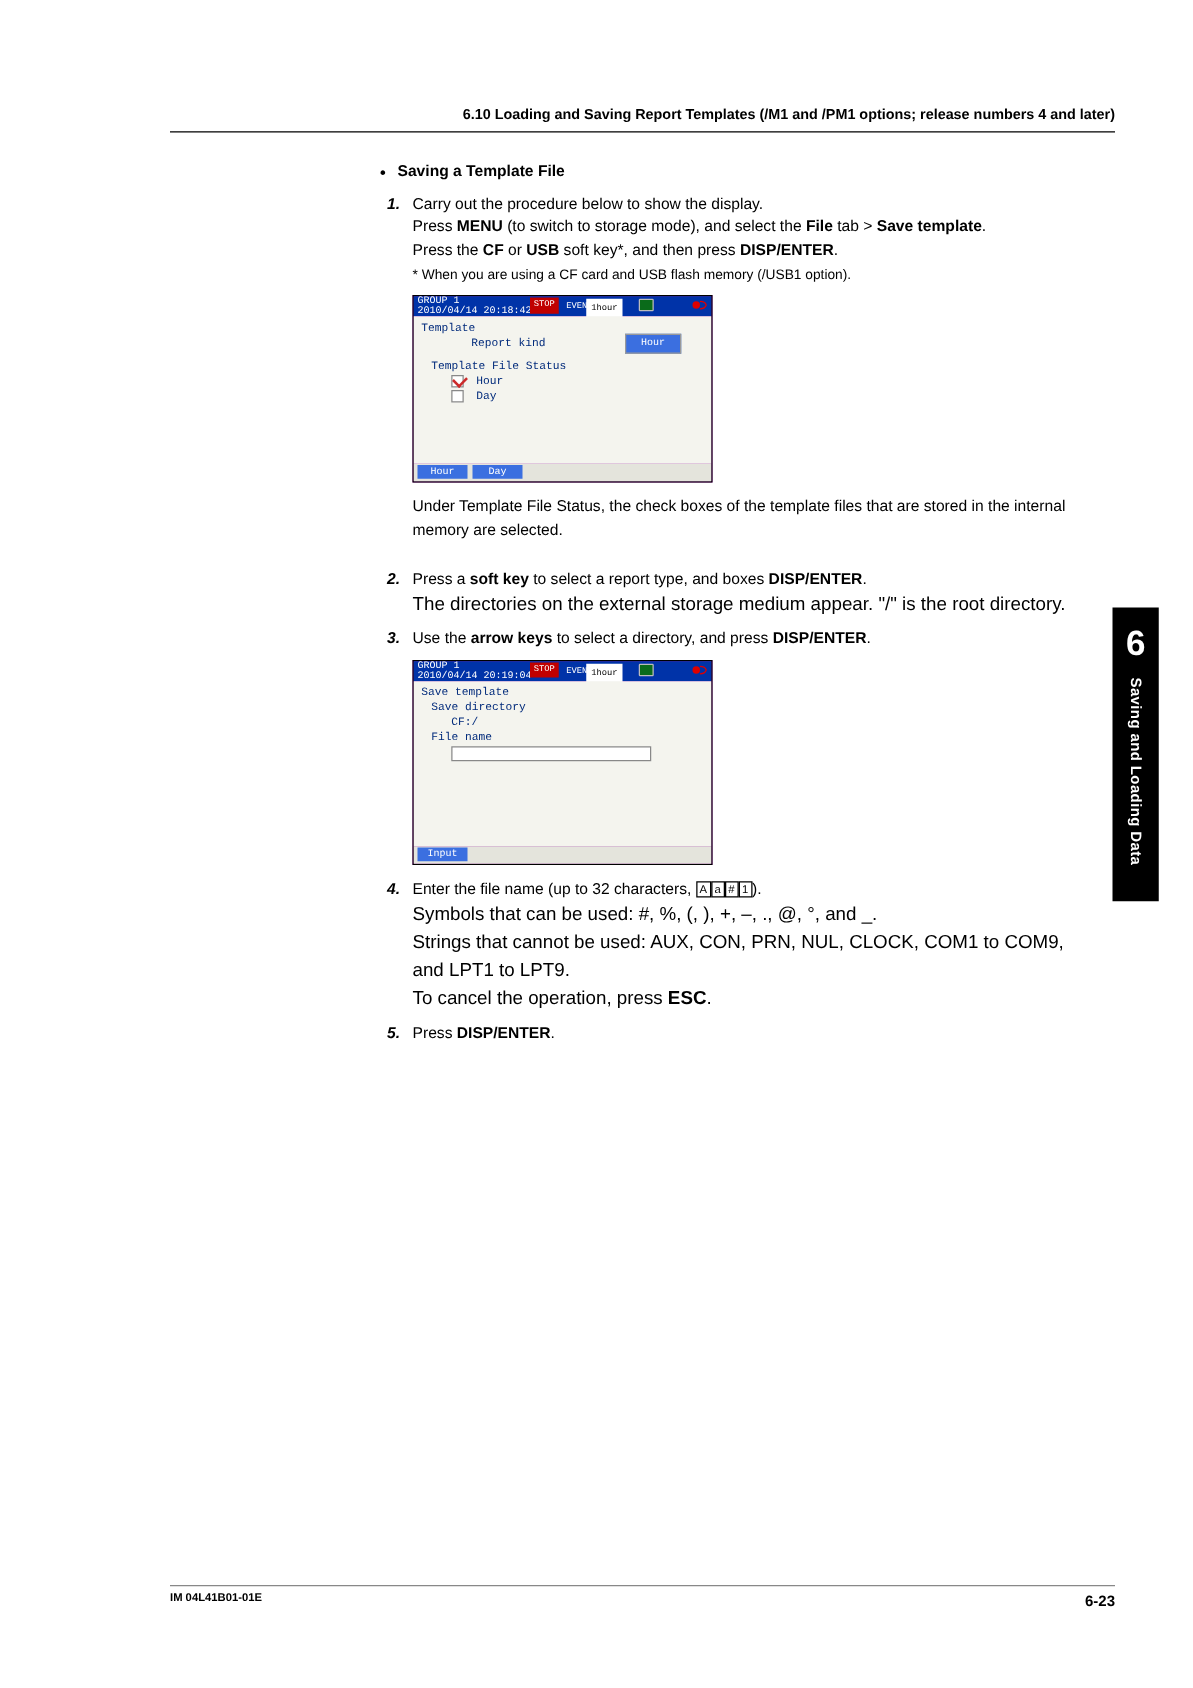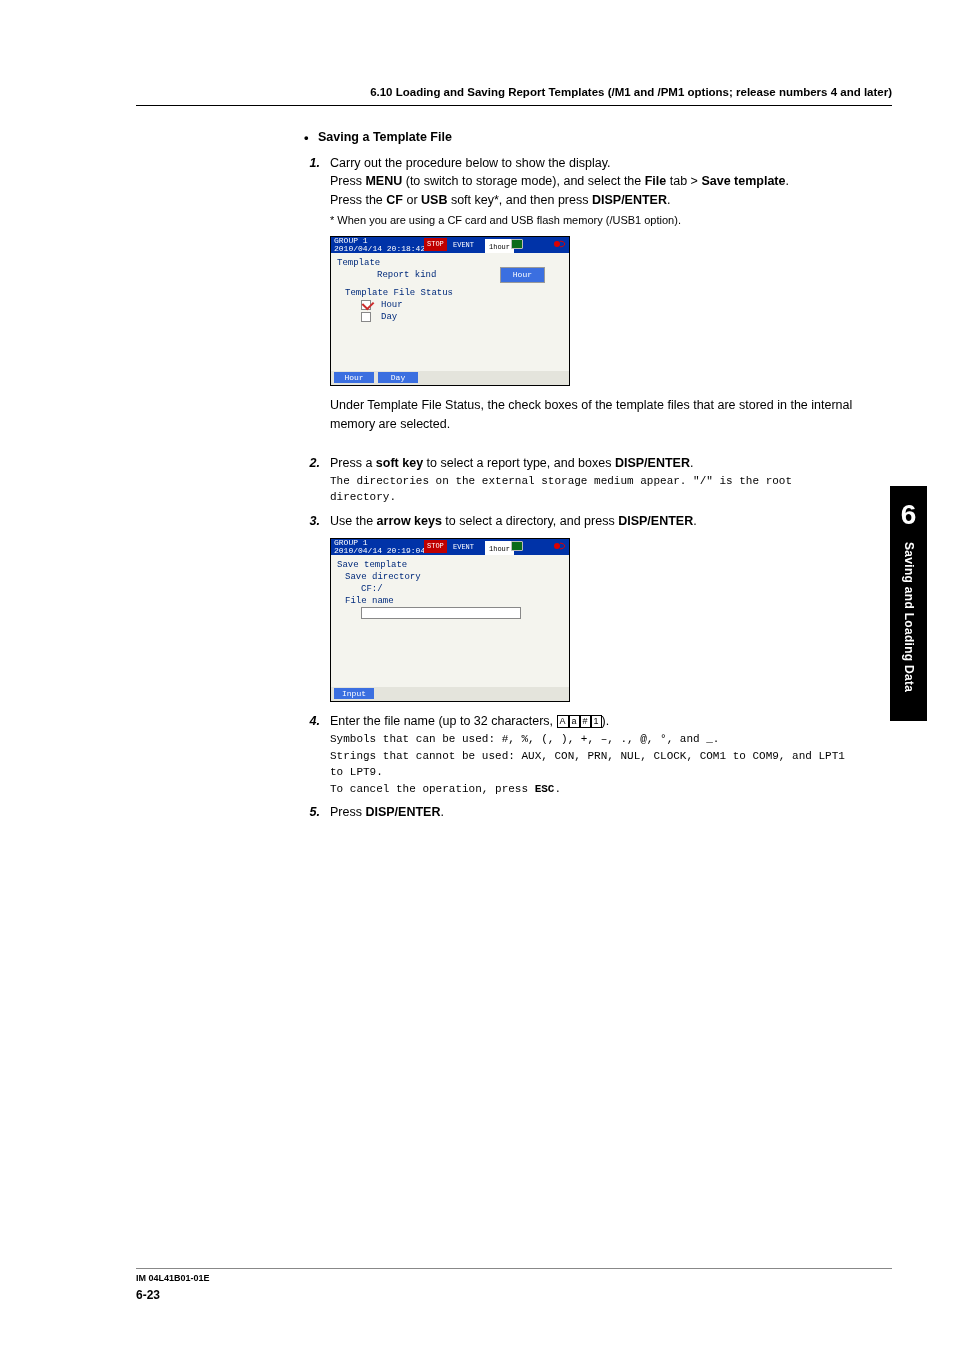--- a/index.html
+++ b/index.html
@@ -66,21 +66,21 @@
     padding-right: 10px;
   }
   .ol-body { flex: 1; }
   .indent { margin-left: 26px; }
   .star-note {
     margin-left: 26px;
     font-size: 11px;
     margin-top: 2px;
     margin-bottom: 6px;
   }
-  .small { font-size: 11px; font-family: Liberation Mono, monospace; }
+  .small { font-size: 15px; }
 
   
   .device {
     margin-left: 26px;
     margin-top: 8px;
     margin-bottom: 10px;
   }
   .dev-inner {
     border: 1px solid #000;
     width: 240px;
@@ -110,21 +110,21 @@
     font-size: 7px;
   }
   .dev-topbar .eventlabel {
     position: absolute;
     left: 122px;
     top: 3px;
     font-size: 7px;
   }
   .dev-topbar .tag1hour {
     position: absolute;
-    left: 154px;
+    left: 138px;
     top: 2px;
     background: #fff;
     color: #000;
     font-size: 7px;
     padding: 3px 4px;
   }
   .dev-topbar .greenicon {
     position: absolute;
     left: 180px;
     top: 2px;
@@ -237,21 +237,20 @@
     position: absolute;
     bottom: 0;
     left: 0;
     width: 100%;
     height: 16px;
     border-top: 1px solid #888;
     display: flex;
     justify-content: space-between;
     font-size: 10px;
     padding-top: 3px;
-    flex-direction: column;
   }
   .footer .left { font-weight: bold; font-size: 9px; }
   .footer .right { font-weight: bold; font-size: 12px; }
 
   .key-icon {
     display: inline-block;
     border: 1px solid #000;
     font-size: 9px;
     padding: 0 2px;
     line-height: 11px;

